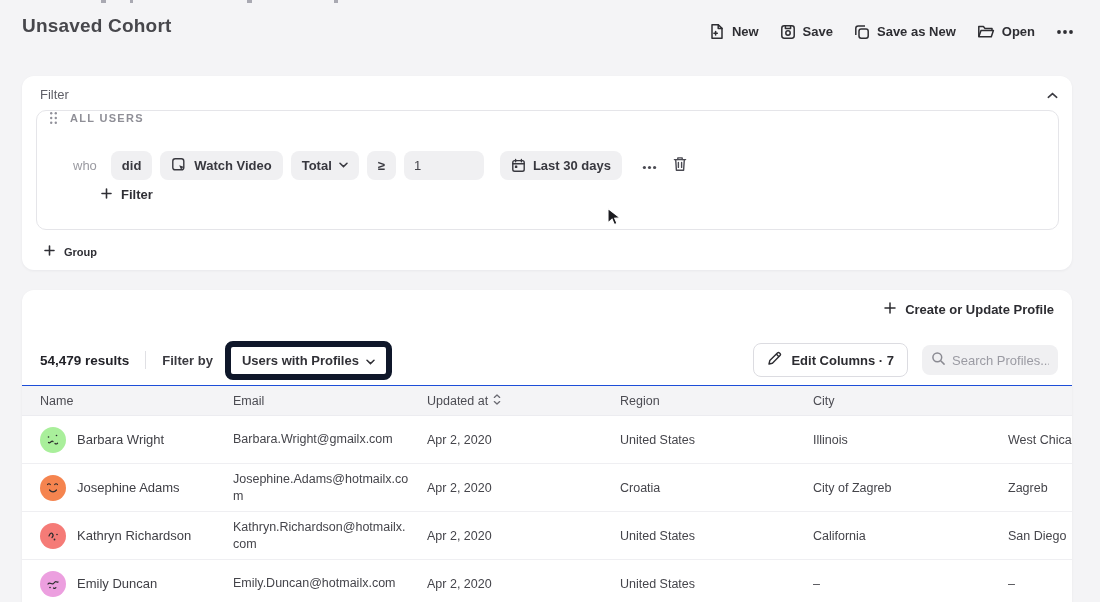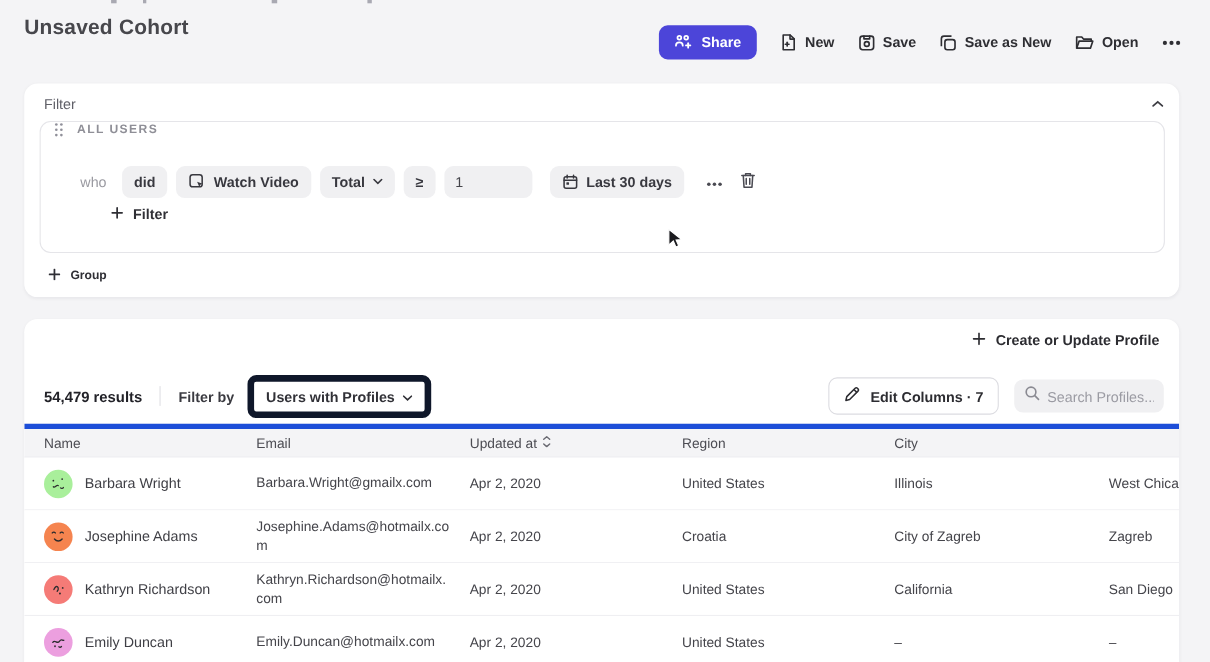--- a/index.html
+++ b/index.html
@@ -69,21 +69,21 @@
                   font-size:13px; font-weight:600; color:#2c2c31; cursor:pointer; }
   .search-box { margin-left:14px; width:136px; height:30px; background:#f0f0f2; border-radius:8px;
                 display:flex; align-items:center; gap:6px; padding:0 9px; }
   .search-box input { flex:1; min-width:0; border:none; background:transparent; outline:none;
                       font-family:inherit; font-size:13px; color:#45454b; }
   .search-box input::placeholder { color:#9b9ba3; }
 
   
   .tbl { position:absolute; left:0; right:0; top:95px; bottom:0; overflow:hidden; }
   .tbl-grid { display:grid; grid-template-columns:211px 194px 193px 193px 195px 1fr; align-items:center; }
-  .tbl-head { height:31px; background:#f4f4f6; border-top:5px solid #1d4ed8;
+  .tbl-head { height:31px; background:#f4f4f6; border-top:1px solid #1d4ed8;
               border-bottom:1px solid #ececf0; font-size:12.5px; color:#4c4c53; }
   .tbl-head > div { display:flex; align-items:center; gap:5px; }
   .tbl-head > div:first-child { padding-left:18px; }
   .tbl-row { height:48px; border-bottom:1px solid #efeff2; font-size:12.5px; color:#45454b;
              background:#fff; cursor:pointer; }
   .cell-name { display:flex; align-items:center; gap:11px; padding-left:18px; font-size:13px; color:#3f3f45; }
   .avatar { width:26px; height:26px; border-radius:50%; flex:0 0 26px; display:flex;
             align-items:center; justify-content:center; }
   .cell-email { padding-right:18px; word-break:break-all; line-height:1.35; }
   .cell-city { white-space:nowrap; overflow:hidden; }
@@ -99,33 +99,20 @@
   <div>
     <div class="crumb-mark" style="left:101px"></div>
     <div class="crumb-mark" style="left:130px;width:3px"></div>
     <div class="crumb-mark" style="left:247px"></div>
     <div class="crumb-mark" style="left:334px;width:4px"></div>
   </div>
 
   <div class="page-title">Unsaved Cohort</div>
 
   <div class="toolbar">
-    <button class="btn-share">
-      <span>
-        <svg width="17" height="15" viewBox="0 0 17 15" fill="none" stroke="#fff" stroke-width="1.6" stroke-linecap="round">
-          <circle cx="4.6" cy="3.4" r="1.7"></circle>
-            <circle cx="10.8" cy="3.4" r="1.7"></circle>
-          <path d="M1.5 10.5c0-1.8 1.4-3 3.1-3s3.1 1.2 3.1 3"></path>
-          <path d="M10 9.6c1.9-.7 3.9.5 3.9 2.4" opacity="0"></path>
-          <path d="M12.6 8.3v4"></path>
-            <path d="M10.6 10.3h4"></path>
-        </svg>
-      </span>
-      <span>Share</span>
-    </button>
 
     <div class="tb-item">
       <span>
         <svg width="16" height="17" viewBox="0 0 16 17" fill="none" stroke="#2e2e33" stroke-width="1.5" stroke-linejoin="round" stroke-linecap="round">
           <path d="M3 1.8h6.3L13 5.4v9.8H3z"></path>
             <path d="M9.2 1.8v3.7H13"></path>
           <path d="M6.6 11.9v-3.4"></path>
             <path d="M4.9 10.2h3.4"></path>
         </svg>
       </span>

